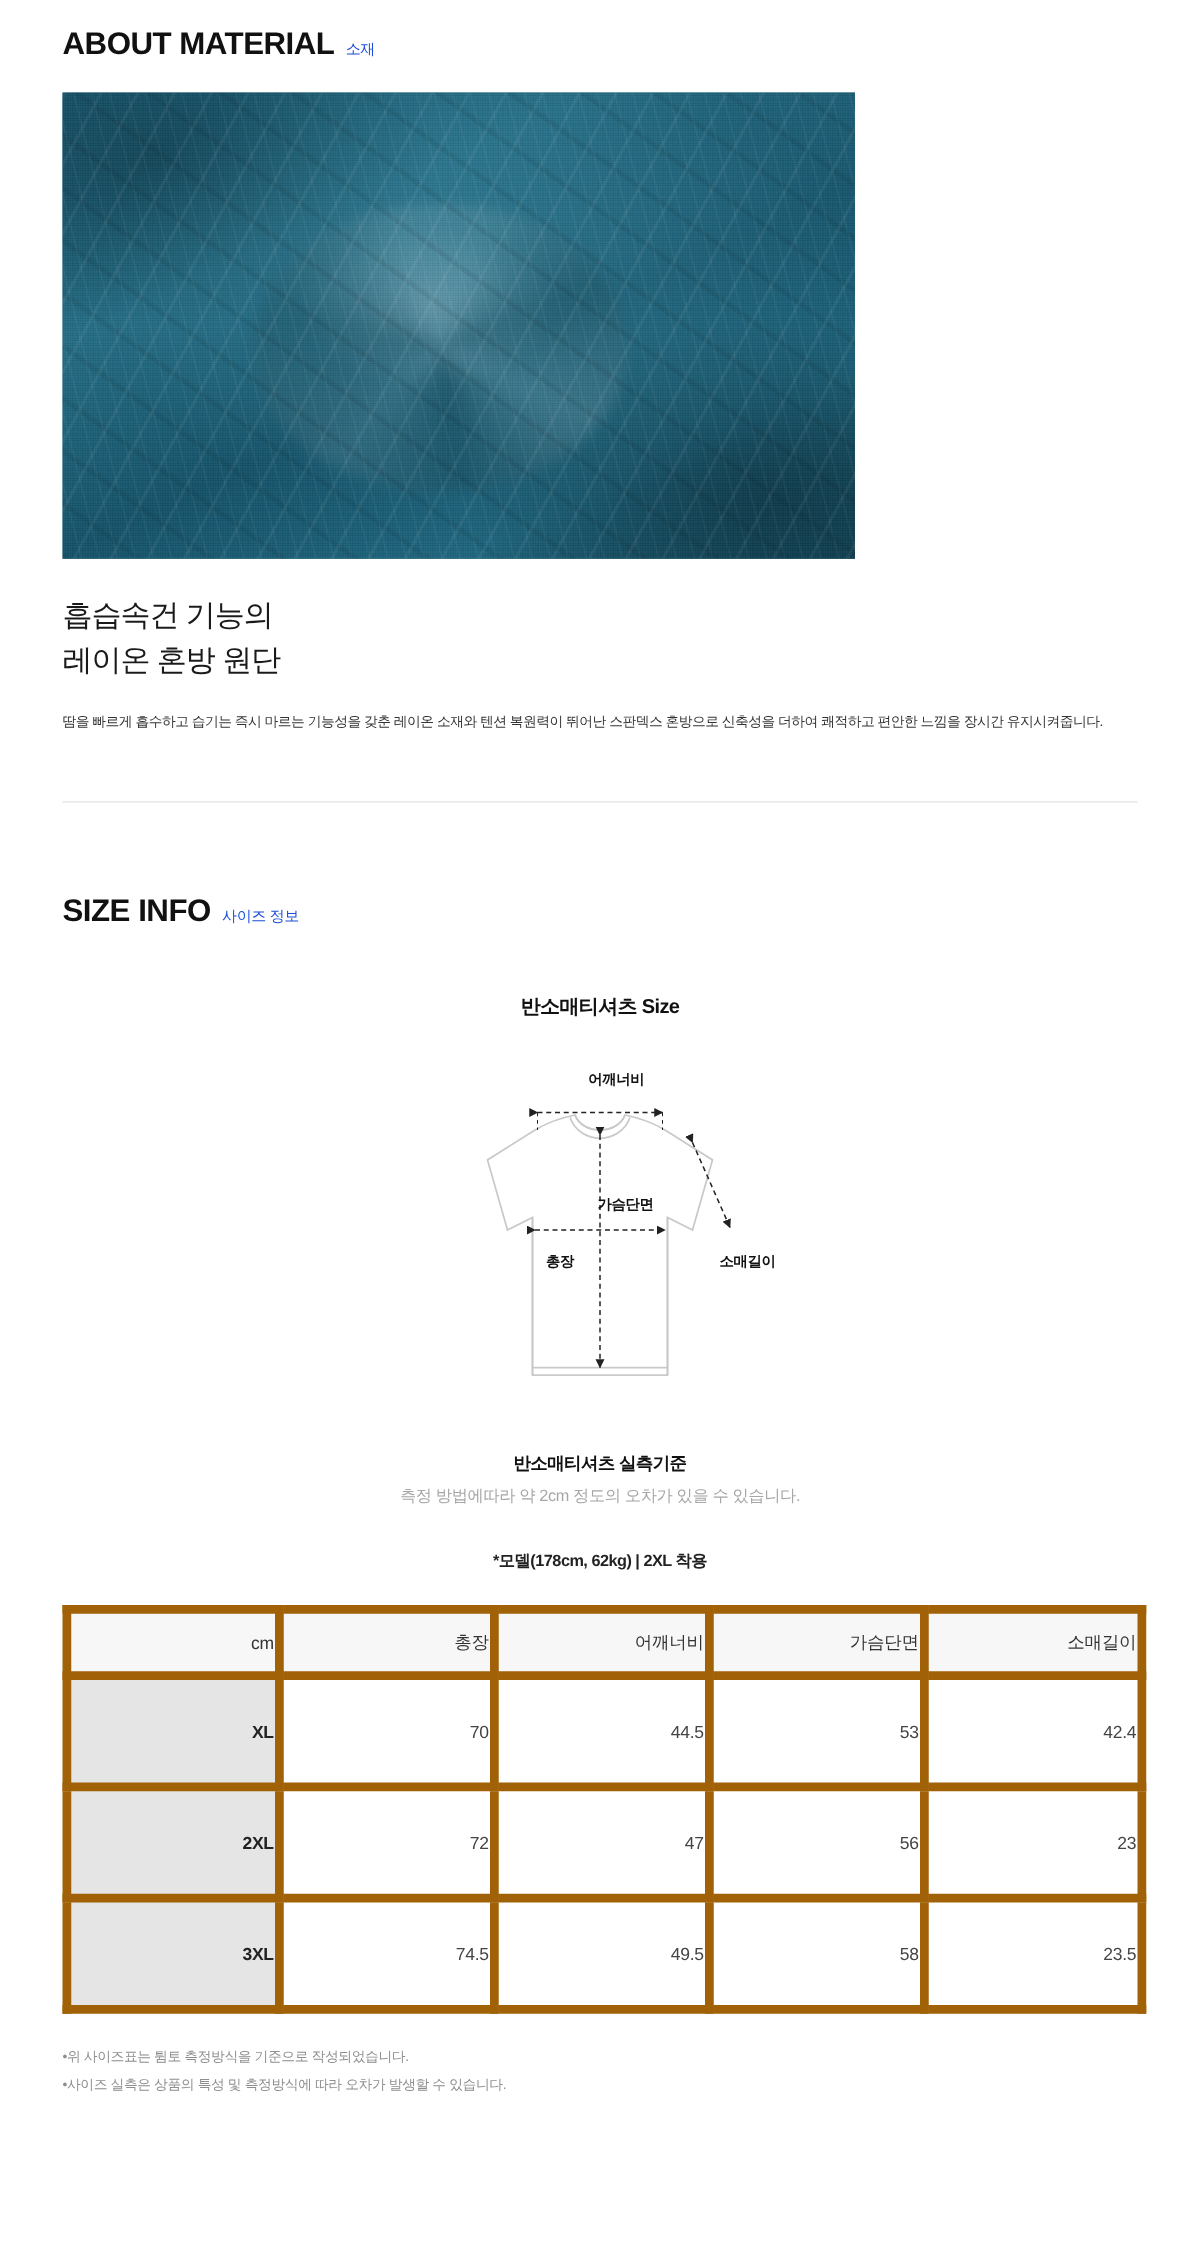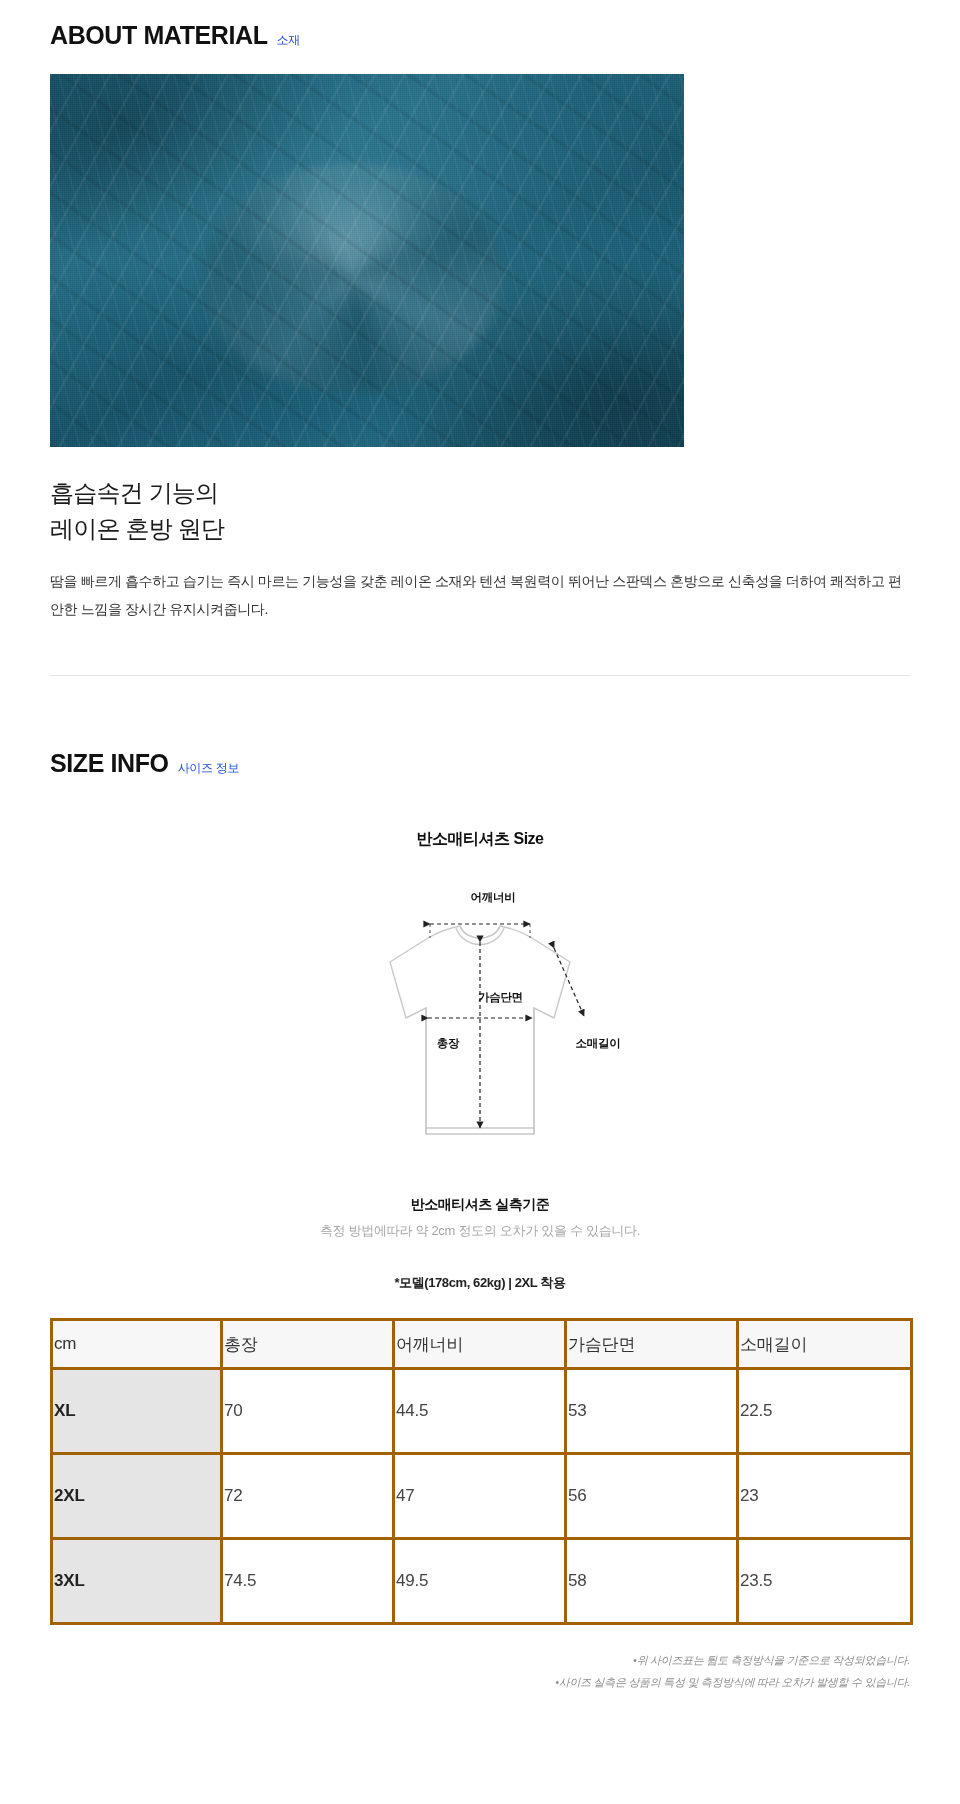--- a/index.html
+++ b/index.html
@@ -105,21 +105,21 @@
   .material-title {
     margin-top: 28px;
     font-size: 24px;
     line-height: 1.5;
     font-weight: 500;
     letter-spacing: -0.8px;
     color: #1a1a1a;
   }
   .material-desc {
     margin-top: 20px;
-    font-size: 14px;
+    font-size: 11px;
     line-height: 2.0;
     letter-spacing: -0.4px;
     color: #333;
     max-width: 860px;
   }
 
   .divider {
     margin: 52px auto 0;
     width: 860px;
     height: 1px;
@@ -174,23 +174,23 @@
 
   
   table.size-table {
     margin: 26px auto 0;
     width: 860px;
     border-collapse: collapse;
     table-layout: fixed;
   }
   table.size-table th,
   table.size-table td {
-    border: 3px solid #a16207;
-    text-align: left;
-    font-size: 17px;
+    border: 7px solid #a16207;
+    text-align: right;
+    font-size: 14px;
     color: #444;
     letter-spacing: -0.2px;
   }
   table.size-table thead th {
     height: 44px;
     background: #f7f7f7;
     font-weight: normal;
     color: #333;
   }
   table.size-table thead th:first-child {
@@ -200,27 +200,26 @@
     height: 80px;
   }
   table.size-table tbody td.sz {
     background: #e5e5e5;
     font-weight: bold;
     color: #222;
   }
 
   .foot-notes {
     margin: 24px auto 0;
-    text-align: right;
+    text-align: left;
     color: #8e8e8e;
     font-size: 11px;
     line-height: 2.0;
     letter-spacing: -0.3px;
     padding-bottom: 60px;
-    font-style: italic;
   }
 </style>
 </head>
 <body>
 
 <div class="page">
   <div class="inner">
 
     <div class="sec-head">
       <span class="en">ABOUT MATERIAL</span>
@@ -334,21 +333,21 @@
           <th>가슴단면</th>
           <th>소매길이</th>
         </tr>
       </thead>
       <tbody>
         <tr>
           <td class="sz">XL</td>
           <td>70</td>
           <td>44.5</td>
           <td>53</td>
-          <td>22.5</td>
+          <td>42.4</td>
         </tr>
         <tr>
           <td class="sz">2XL</td>
           <td>72</td>
           <td>47</td>
           <td>56</td>
           <td>23</td>
         </tr>
         <tr>
           <td class="sz">3XL</td>

